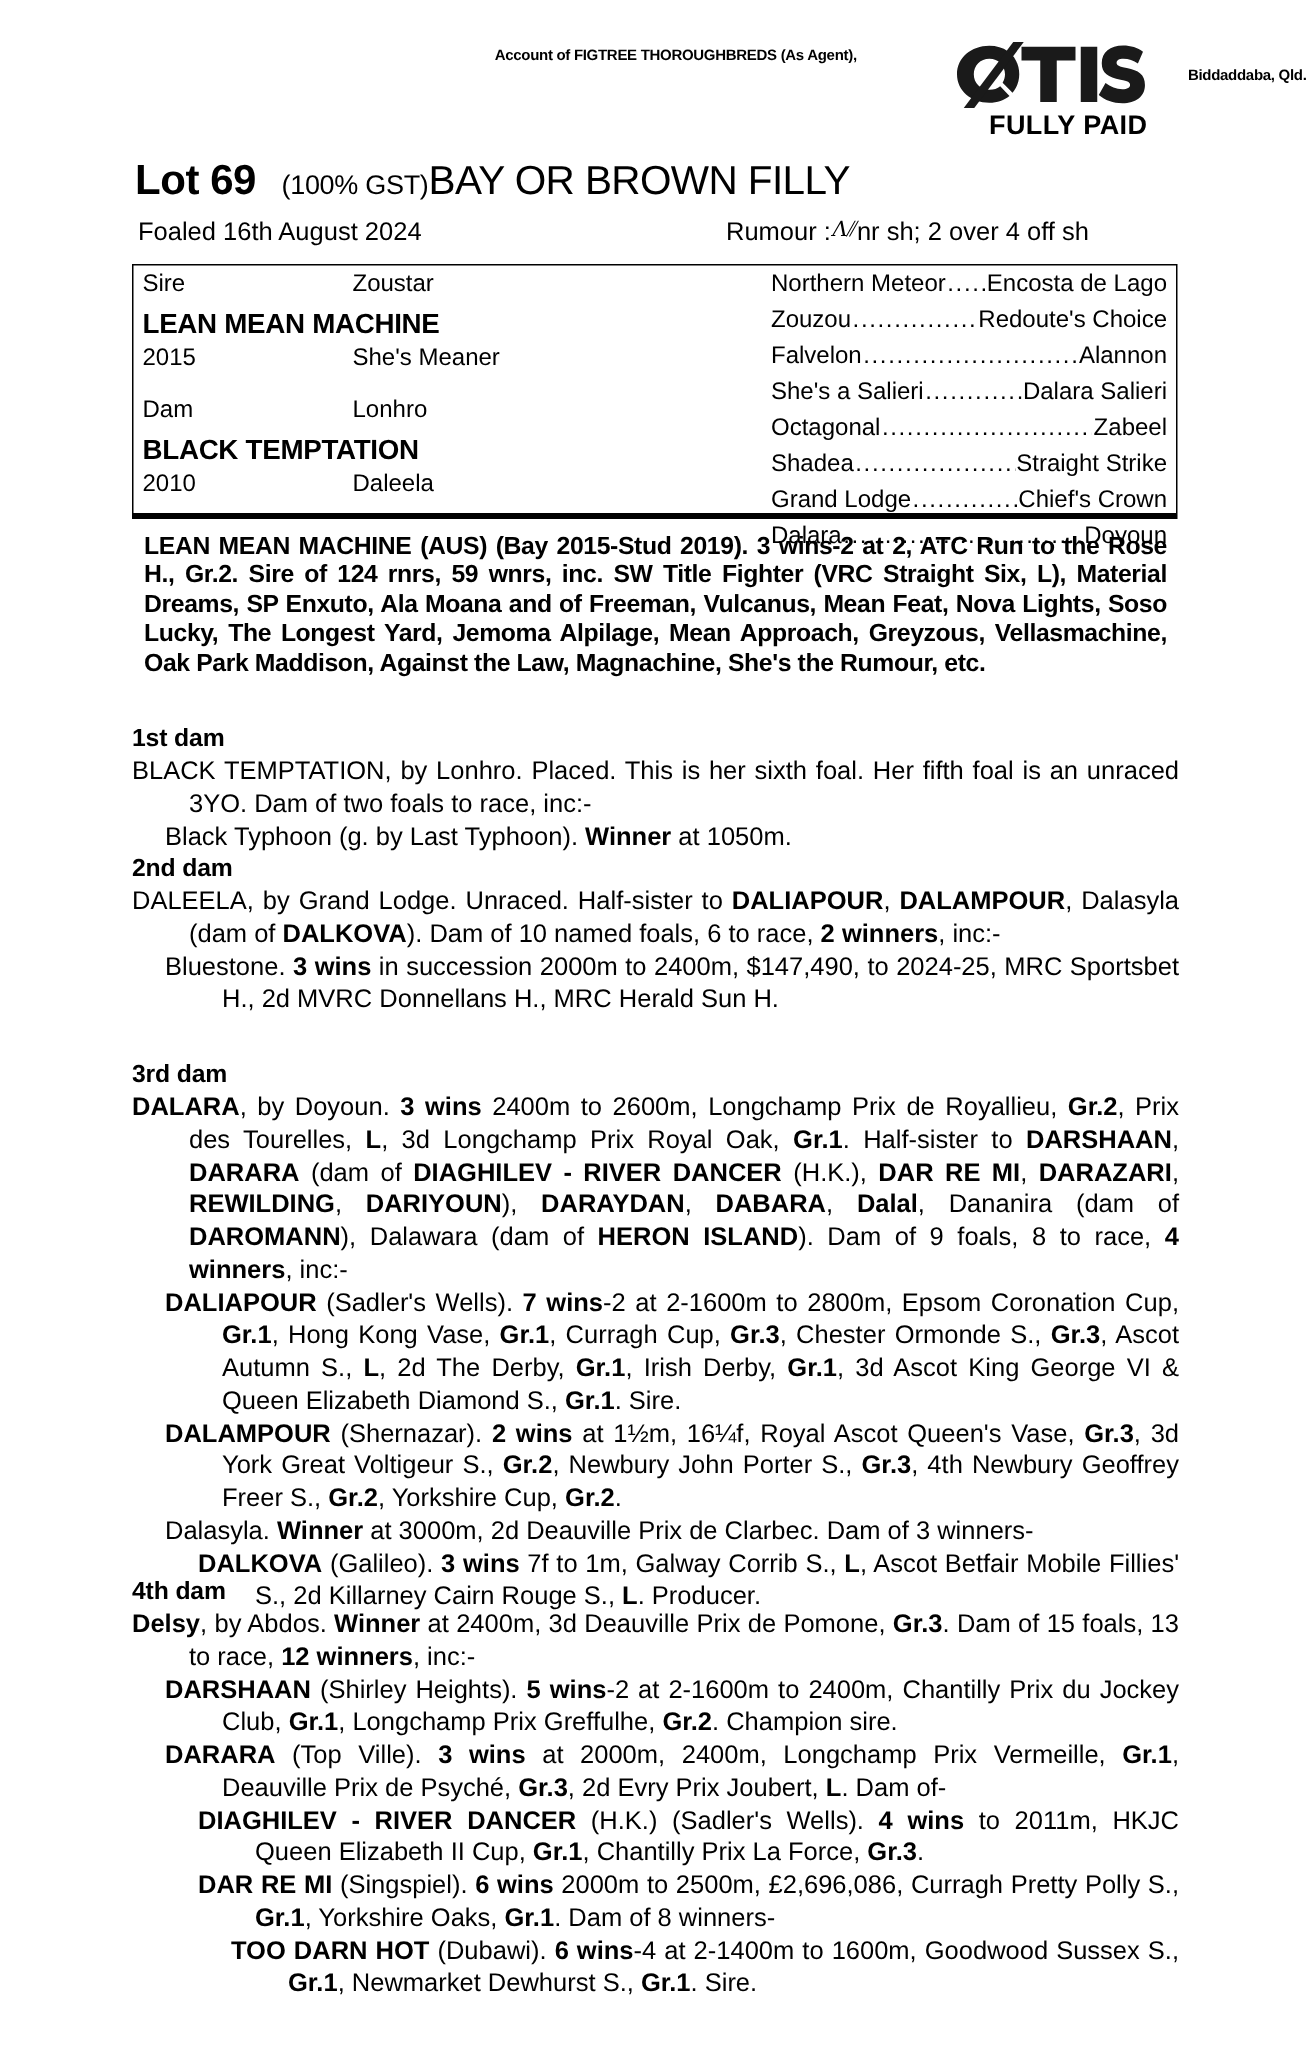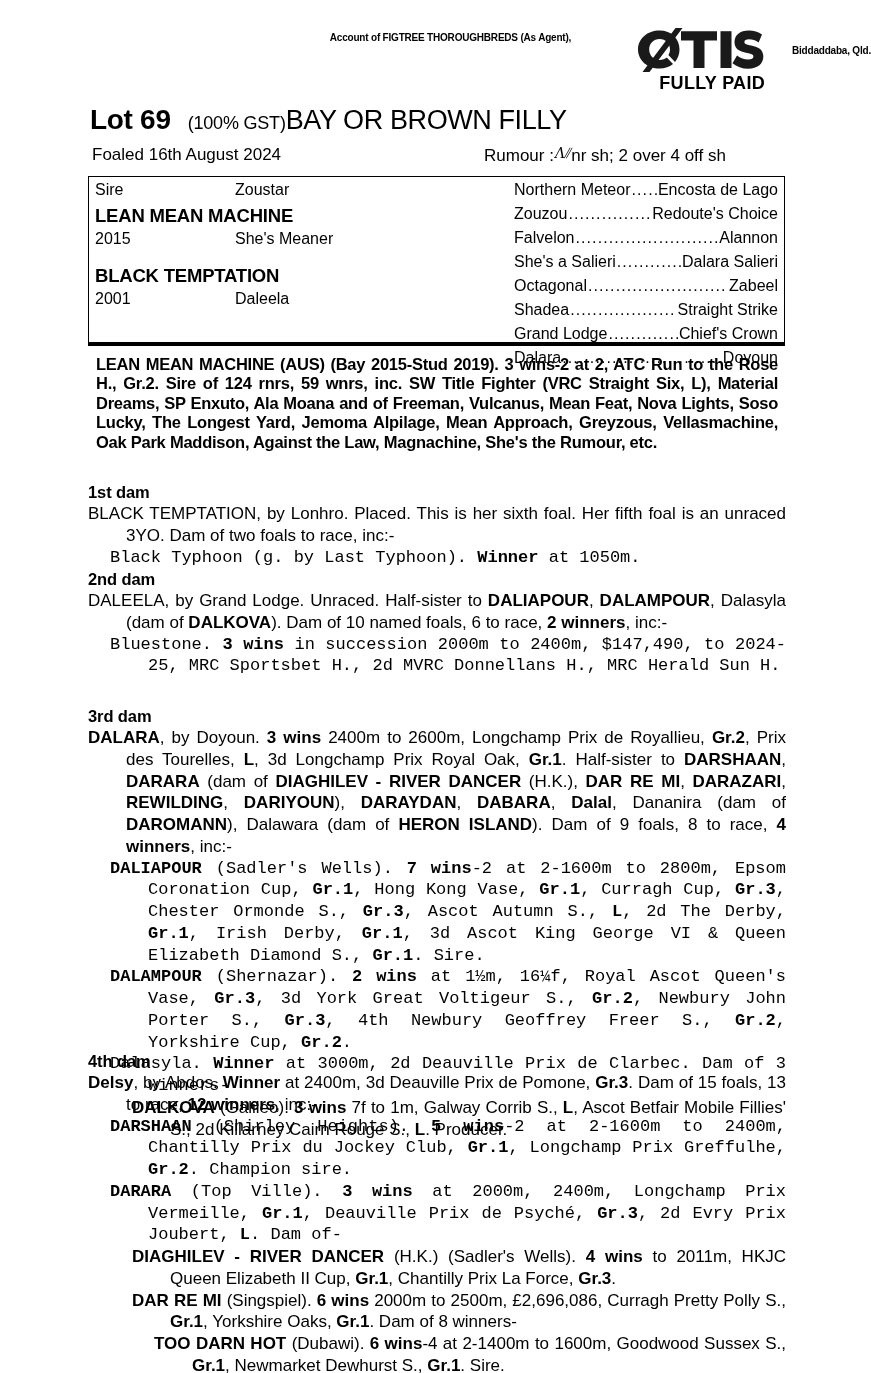--- a/index.html
+++ b/index.html
@@ -209,21 +209,20 @@
     line-height: 1.28;
     text-align: justify;
     text-indent: 0;
     padding-left: 38px;
     text-indent: -38px;
     margin: 0;
   }
   .dam-para.ind1 {
     padding-left: 60px;
     text-indent: -38px;
-    font-family: Liberation Mono, monospace;
   }
   .dam-para.ind2 {
     padding-left: 82px;
     text-indent: -38px;
   }
   .dam-para.ind3 {
     padding-left: 104px;
     text-indent: -38px;
   }
   b, .b { font-weight: bold; }
@@ -271,25 +270,29 @@
           <span class="ped-val">Zoustar</span>
         </div>
         <div class="ped-row tall">
           <span class="ped-name-big">LEAN MEAN MACHINE</span>
         </div>
         <div class="ped-row">
           <span class="ped-label">2015</span>
           <span class="ped-val">She's Meaner</span>
         </div>
         <div class="ped-spacer"></div>
+        <div class="ped-row">
+          <span class="ped-label">Dam</span>
+          <span class="ped-val">Lonhro</span>
+        </div>
         <div class="ped-row tall">
           <span class="ped-name-big">BLACK TEMPTATION</span>
         </div>
         <div class="ped-row">
-          <span class="ped-label">2001</span>
+          <span class="ped-label">2010</span>
           <span class="ped-val">Daleela</span>
         </div>
       </div>
       <div class="ped-right" id="ped-right">
           <div class="lead-row">
             <span class="lead-a">Northern Meteor</span>
             <span class="lead-dots">..........................................................................................</span>
             <span class="lead-b">Encosta de Lago</span>
           </div>
           <div class="lead-row">

